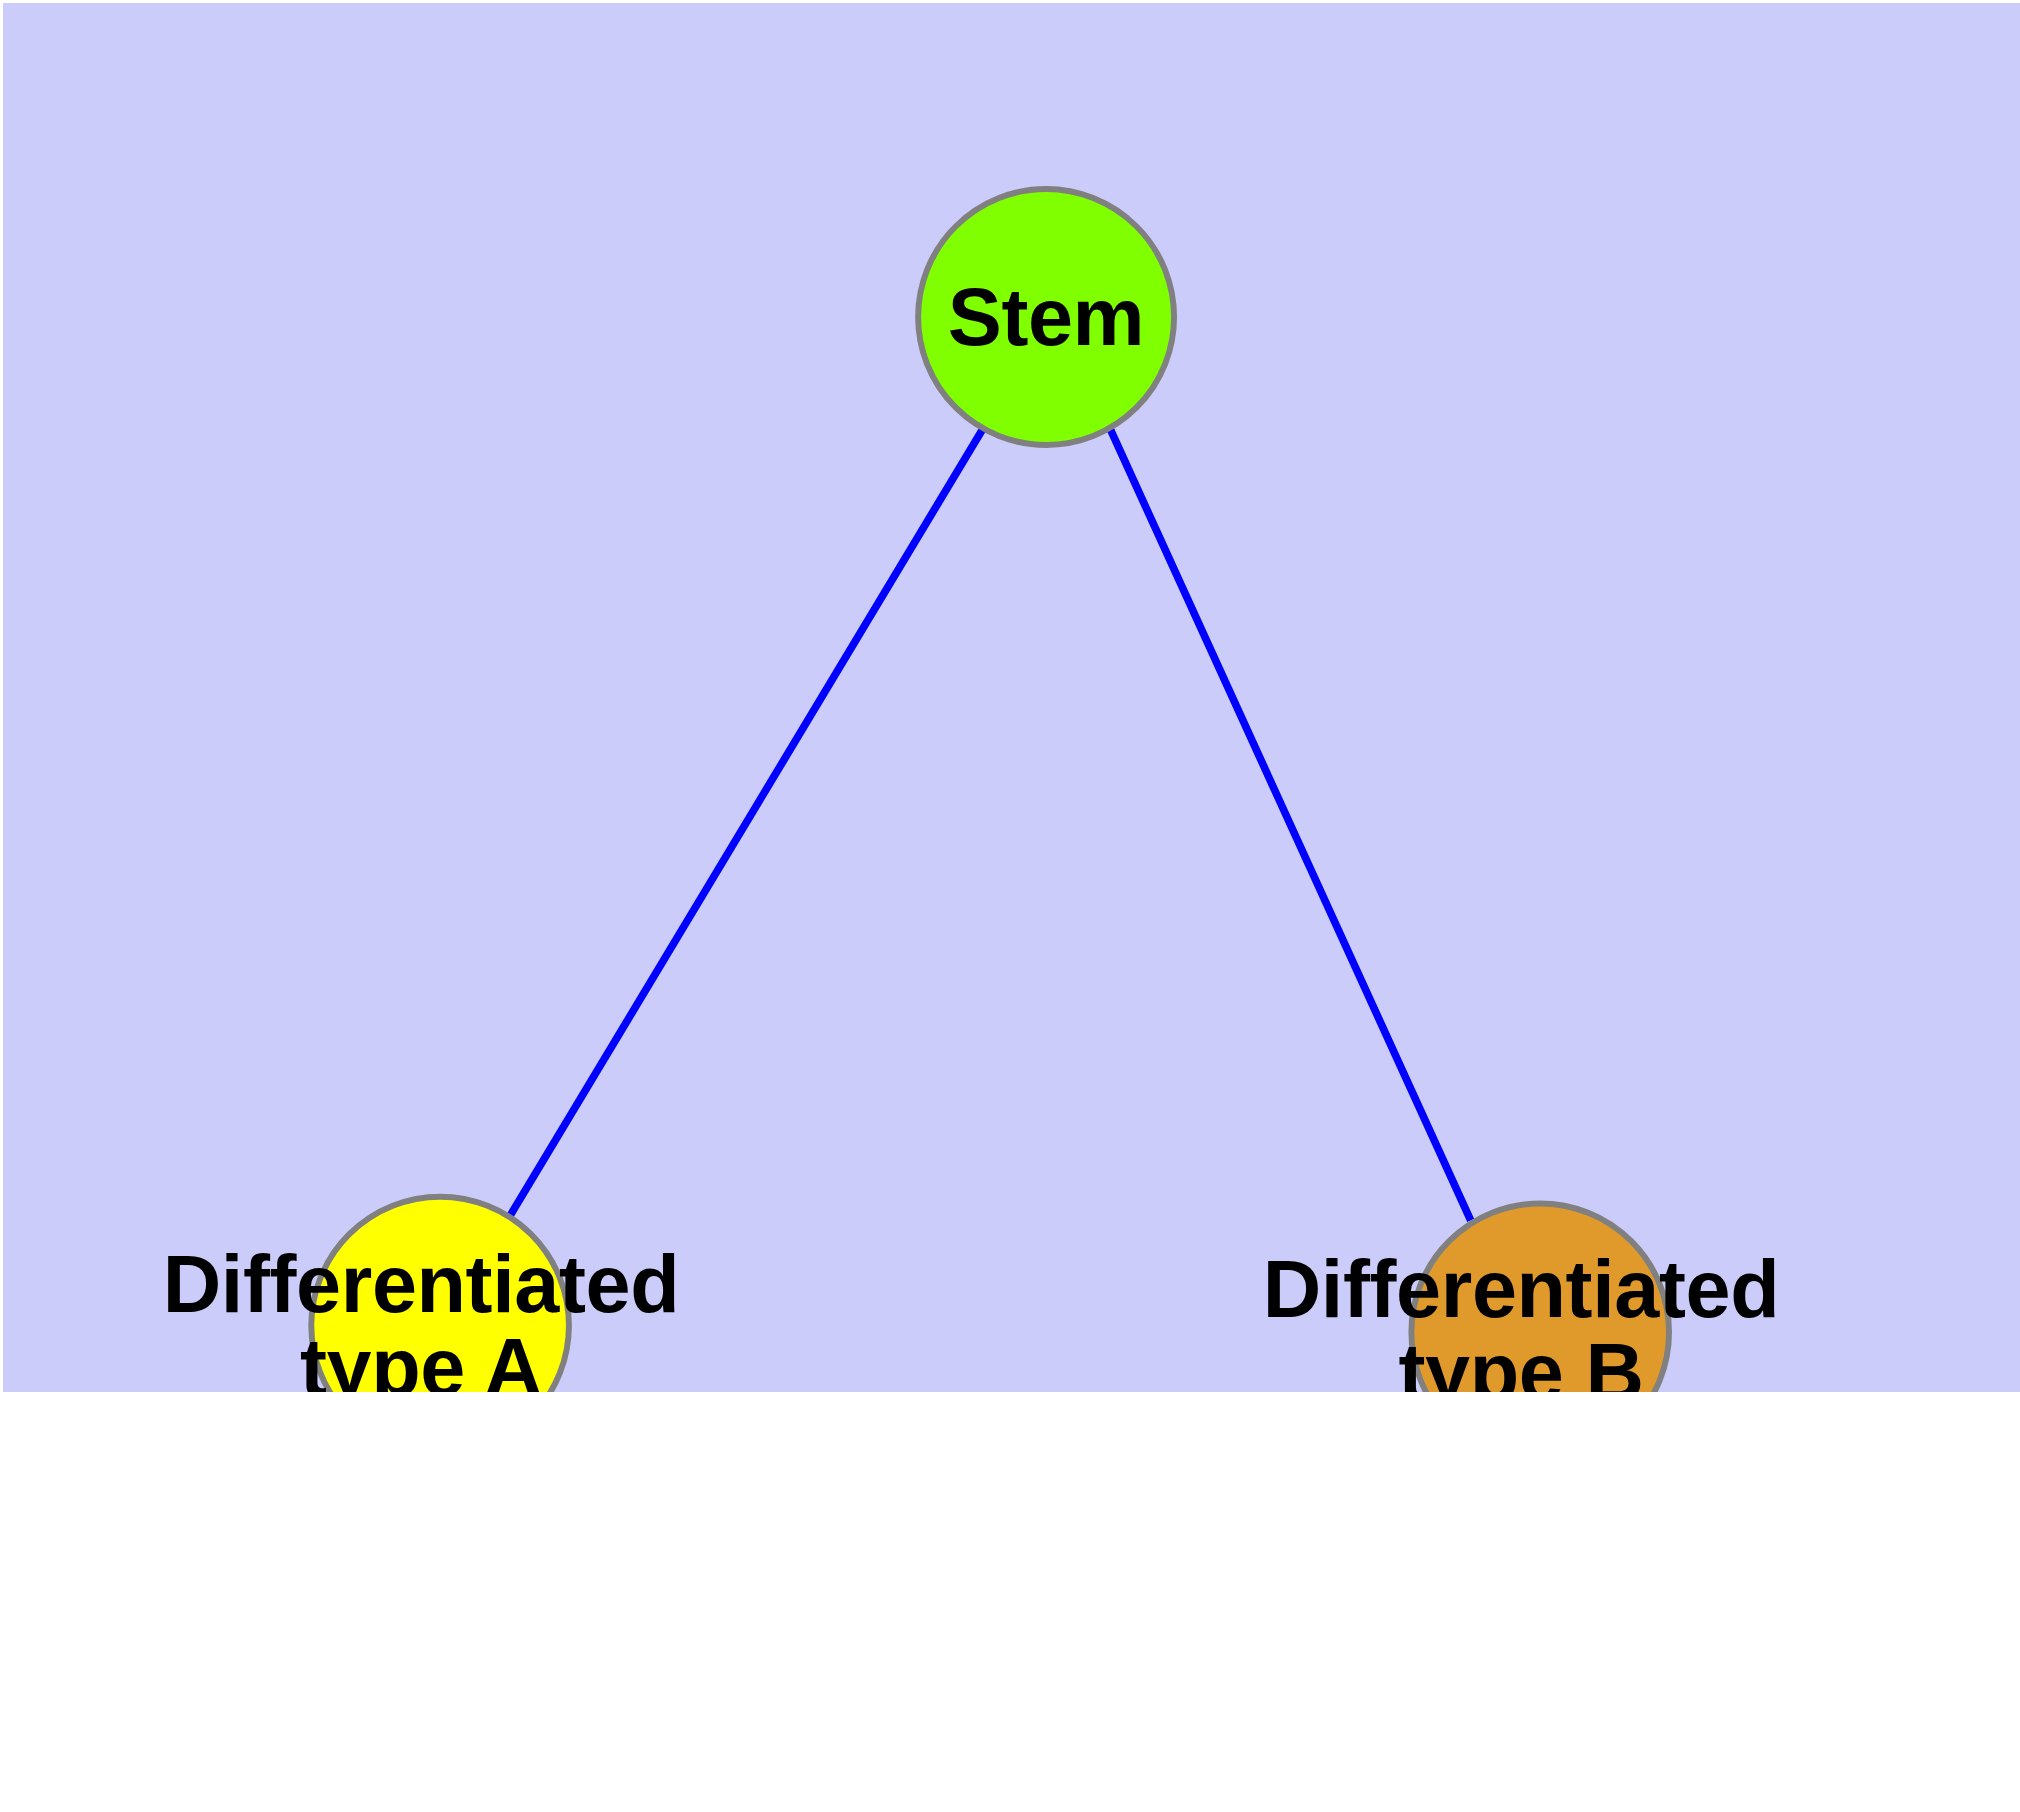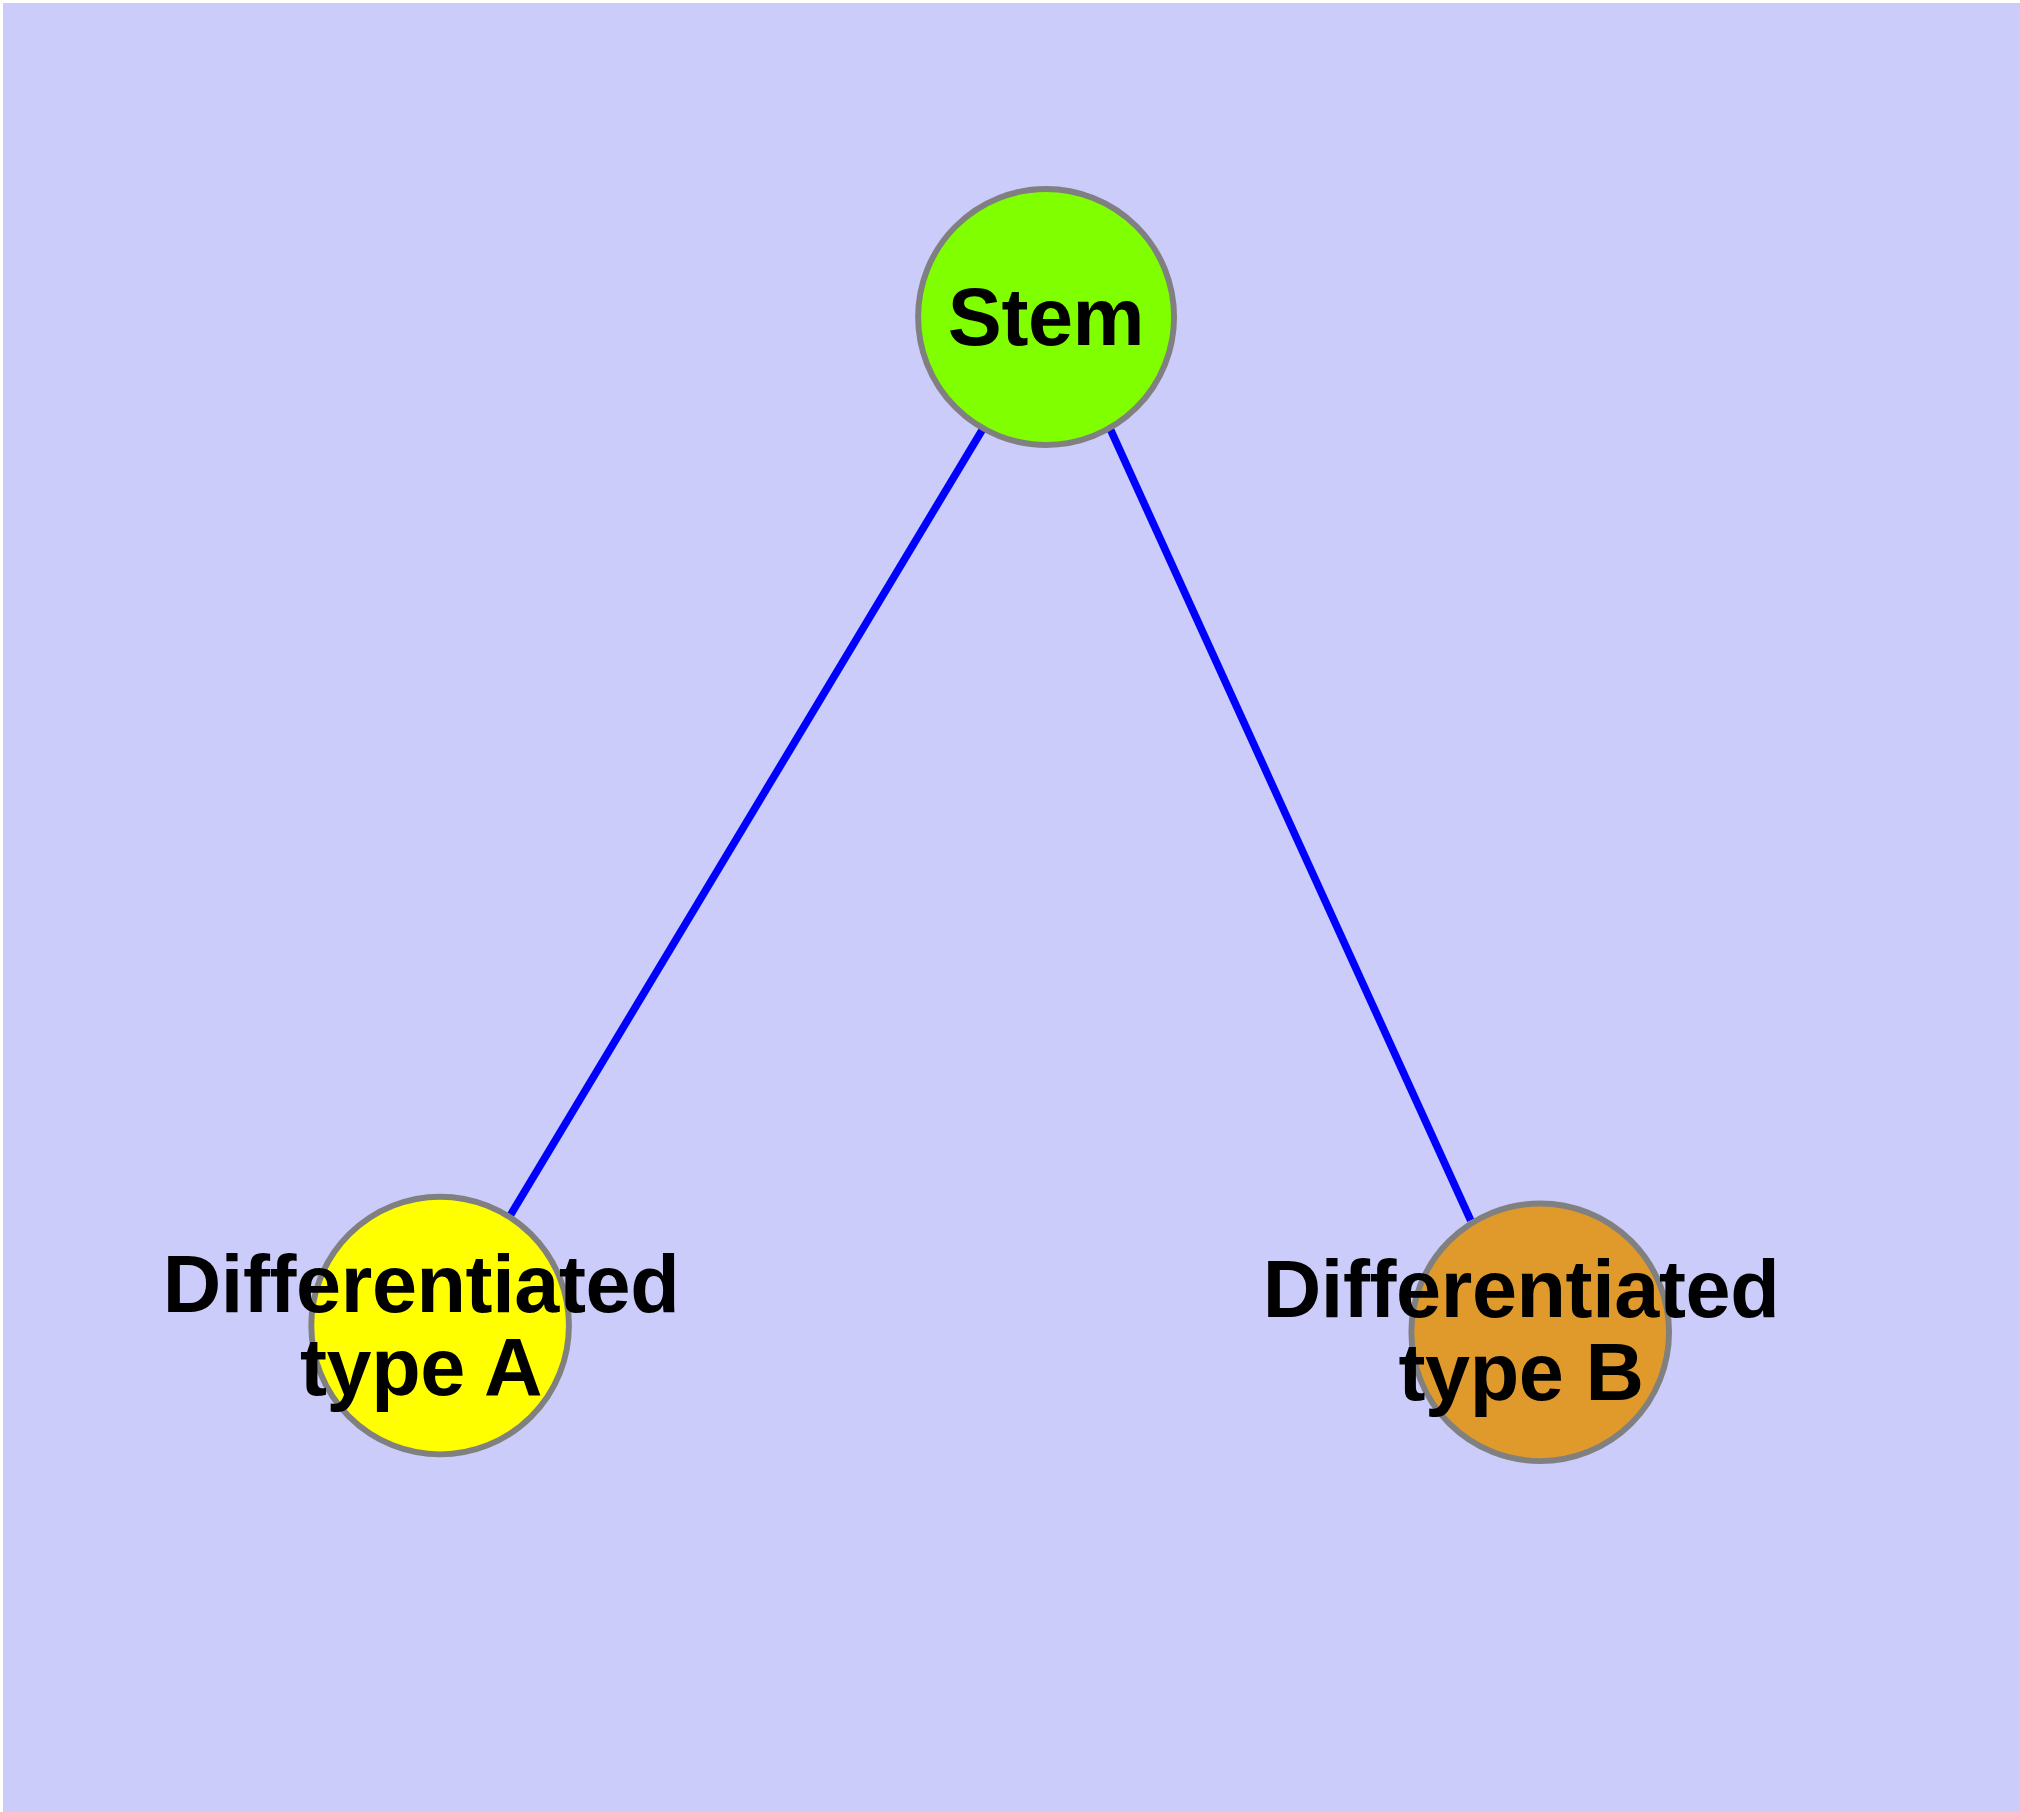--- a/index.html
+++ b/index.html
@@ -41,21 +41,21 @@
     white-space: pre;
     letter-spacing: -0.4px;
     transform: translate(-50%, -50%);
     pointer-events: none;
     font-family: "Liberation Sans", "DejaVu Sans", sans-serif;
   }
 </style>
 </head>
 <body>
 
-<div id="canvas" style="width: 2021px; height: 1812px;">
+<div id="canvas" style="width: 2021px; height: 1392px;">
 
   <div id="plot-background" style="background: rgb(204, 204, 251); width: 2017px; height: 1809px;"></div>
 
   <svg id="graph-svg" viewBox="0 0 2384 2138" xmlns="http://www.w3.org/2000/svg">
     <g id="edges-group">
       <line id="edge-stem-to-a" x1="1160" y1="505" x2="600" y2="1437" stroke="#0000ff" stroke-width="9" stroke-linecap="butt"></line>
       <line id="edge-stem-to-b" x1="1310" y1="507" x2="1735" y2="1440" stroke="#0000ff" stroke-width="9" stroke-linecap="butt"></line>
     </g>
     <g id="nodes-group">
       <circle id="node-diff-a" cx="519" cy="1564" r="152" fill="#ffff00" stroke="#808080" stroke-width="7"></circle>

